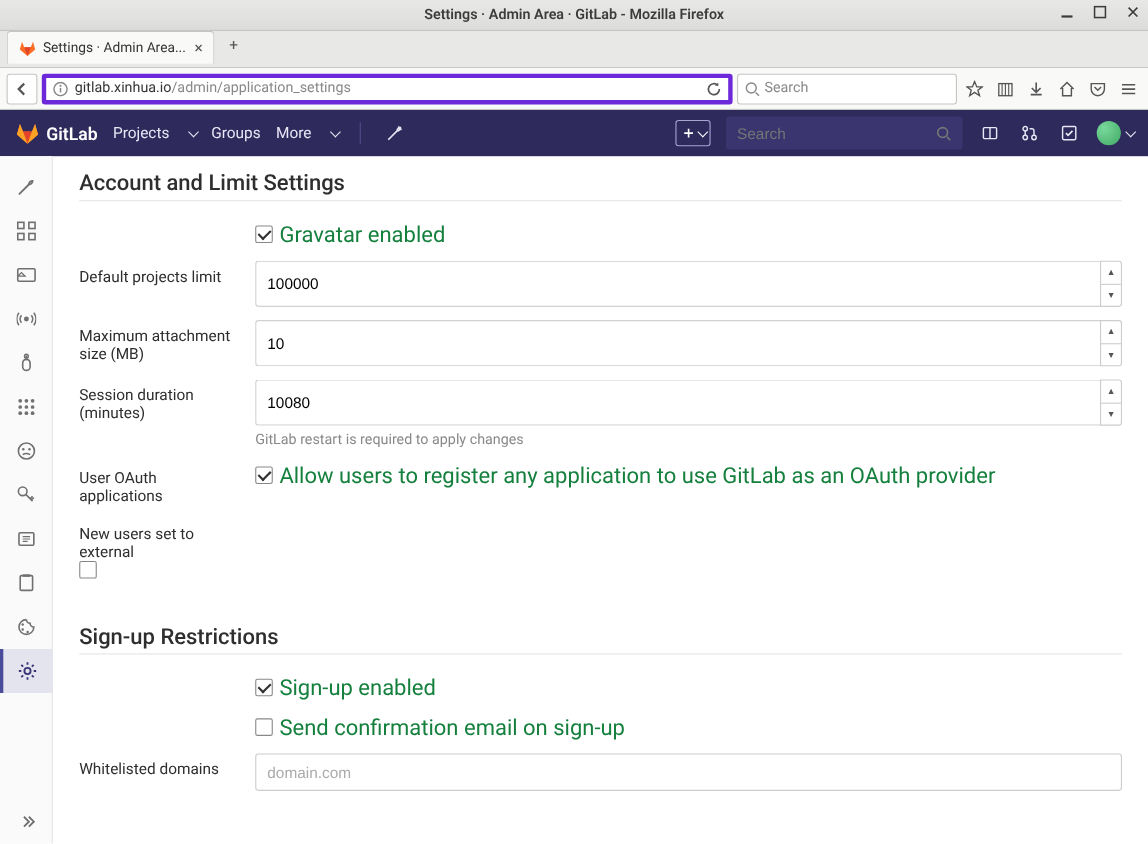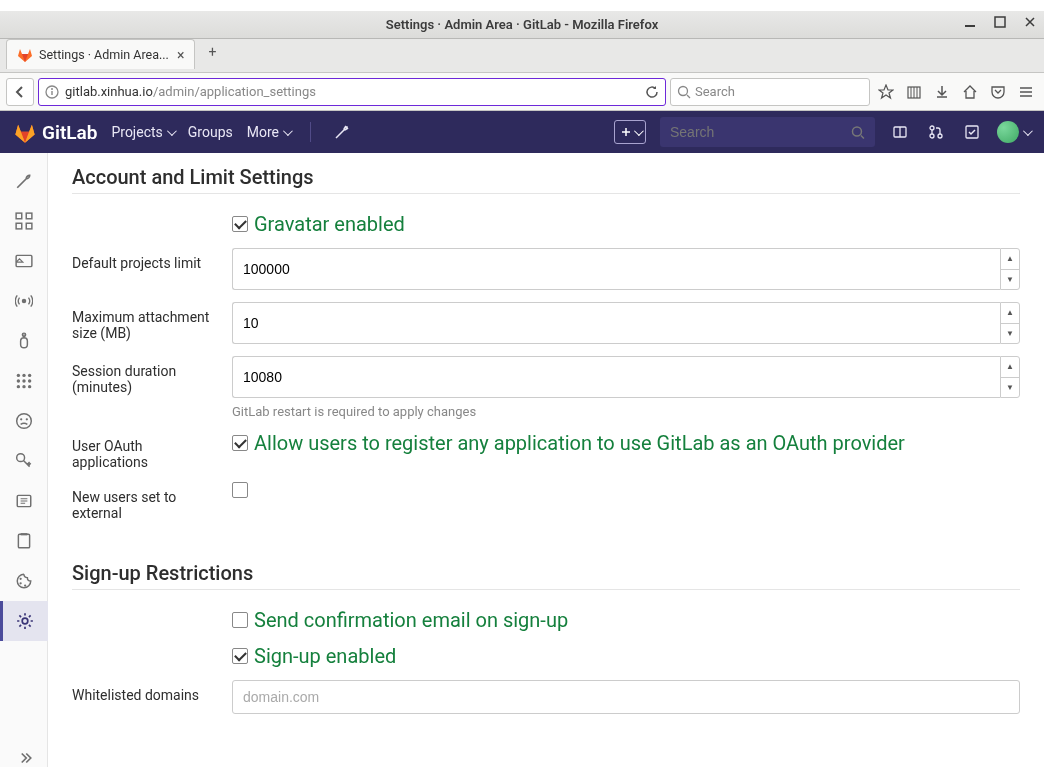--- a/index.html
+++ b/index.html
@@ -1,44 +1,44 @@
 <!DOCTYPE html>
 <html><head>
 <meta charset="utf-8">
 <style>
 * { box-sizing: border-box; margin: 0; padding: 0; }
 body { font-family: -apple-system, BlinkMacSystemFont, "Segoe UI", Roboto, "Helvetica Neue", Arial, sans-serif; font-size: 14px; color: #2e2e2e; background: #fff; overflow: hidden; }
 
 
-.os-titlebar { height: 28px; background: linear-gradient(#e8e8e7,#dcdcda); border-bottom: 1px solid #b8b8b6; display: flex; align-items: center; justify-content: center; position: relative; font-size: 13px; font-weight: 600; color: #3c3c3c; margin-top: 11px; }
+.os-titlebar { height: 28px; background: linear-gradient(#e8e8e7,#dcdcda); border-bottom: 1px solid #b8b8b6; display: flex; align-items: center; justify-content: center; position: relative; font-size: 13px; font-weight: 600; color: #3c3c3c; }
 .os-titlebar .controls { position: absolute; right: 6px; top: 3px; display: flex; gap: 14px; }
 .os-titlebar .controls span { width: 16px; height: 16px; display:inline-flex; align-items:center; justify-content:center; color:#3c3c3c; cursor:pointer; }
 
 
 .tabstrip { height: 34px; background: #e8e8e7; border-bottom: 1px solid #c5c5c3; display: flex; align-items: flex-start; padding-left: 6px; }
 .browser-tab { height: 30px; background: #f9f9f8; border: 1px solid #c5c5c3; border-bottom: none; border-top-left-radius: 4px; border-top-right-radius: 4px; display: flex; align-items: center; padding: 0 10px; margin-right: 2px; max-width: 210px; font-size: 12.5px; color:#333;}
 .browser-tab .favicon { width:16px; height:16px; margin-right:6px; }
 .browser-tab .close { margin-left:8px; color:#555; font-size:14px; cursor:pointer;}
 .newtab { width:30px; height:26px; display:flex; align-items:center; justify-content:center; color:#555; cursor:pointer;}
 
 
 .urlrow { height: 38px; background:#f9f9f8; border-bottom:1px solid #c5c5c3; display:flex; align-items:center; padding:0 6px; gap:4px;}
 .nav-btn { width:28px; height:28px; border:1px solid #c5c5c3; border-radius:3px; background:#fff; display:flex; align-items:center; justify-content:center; color:#555; cursor:pointer;}
-.urlbox { flex: 1 1 auto; height:28px; border:1px solid #6d28d9; border-radius:3px; background:#fff; display:flex; align-items:center; padding:0 6px; font-size:13px; color:#333;}
+.urlbox { flex: 1 1 auto; height:28px; border:4px solid #6d28d9; border-radius:3px; background:#fff; display:flex; align-items:center; padding:0 6px; font-size:13px; color:#333;}
 .urlbox .proto { color:#888; margin-right:2px; display:flex; align-items:center;}
 .urlbox .url-host { color:#333; }
 .urlbox .url-path { color:#888; }
 .urlbox .reload { margin-left:auto; color:#555; cursor:pointer;}
 .searchbox { width:200px; height:28px; border:1px solid #c5c5c3; border-radius:3px; background:#fff; display:flex; align-items:center; padding:0 6px; font-size:13px; color:#888;}
 .toolbar-icon { width:24px; height:24px; display:flex; align-items:center; justify-content:center; color:#555; cursor:pointer;}
 
 
 .gl-topnav { height: 42px; background:#2e2a5c; color:#fff; display:flex; align-items:center; padding:0 14px; gap:14px; }
-.gl-logo { display:flex; align-items:flex-end; gap:6px; font-weight:600; font-size:19px;}
-.gl-nav-link { color:#e9e7f5; font-size:14px; cursor:pointer; display:flex; align-items:center; gap:4px;}
+.gl-logo { display:flex; align-items:center; gap:6px; font-weight:600; font-size:16px;}
+.gl-nav-link { color:#e9e7f5; font-size:14px; cursor:pointer; display:flex; align-items:center; gap:17px;}
 .gl-divider { width:1px; height:20px; background:#514b88; margin:0 6px;}
 .gl-spacer { flex:1;}
 .gl-newbtn { width:32px; height:24px; border:1px solid #a8a3cf; border-radius:3px; display:flex; align-items:center; justify-content:center; cursor:pointer; gap:2px;}
 .gl-search { width:215px; height:30px; background:#3a356f; border-radius:3px; display:flex; align-items:center; padding:0 10px; color:#a8a3cf; font-size:14px;}
 .gl-search input { background:transparent; border:none; outline:none; color:#fff; width:100%; font-size:14px;}
 .gl-icon { width:22px; height:22px; display:flex; align-items:center; justify-content:center; color:#e9e7f5; cursor:pointer;}
 .gl-avatar { width:22px; height:22px; border-radius:50%; background: radial-gradient(circle at 30% 30%, #7ad89c, #3fa964); cursor:pointer;}
 
 
 .gl-body { display:flex; height: calc(767px - 28px - 34px - 38px - 42px); }
@@ -398,53 +398,53 @@
     <div class="form-row">
       <div class="form-label">User OAuth applications</div>
       <div class="form-field">
         <div class="chk-row">
           <div class="chk checked"></div>
           <span class="chk-label">Allow users to register any application to use GitLab as an OAuth provider</span>
         </div>
       </div>
     </div>
 
-    <div class="form-row" style="margin-bottom:40px;">
+    <div class="form-row" style="margin-bottom:40px;flex-direction:column;">
       <div class="form-label">New users set to external</div>
       <div class="form-field">
         <div class="chk-row">
           <div class="chk"></div>
         </div>
       </div>
     </div>
 
     <h2 class="section-title">Sign-up Restrictions</h2>
     <hr class="section-rule">
+
+    <div class="form-row">
+      <div class="form-label"></div>
+      <div class="form-field">
+        <div class="chk-row">
+          <div class="chk checked"></div>
+          <span class="chk-label">Sign-up enabled</span>
+        </div>
+      </div>
+    </div>
 
     <div class="form-row">
       <div class="form-label"></div>
       <div class="form-field">
         <div class="chk-row">
           <div class="chk"></div>
           <span class="chk-label">Send confirmation email on sign-up</span>
         </div>
       </div>
     </div>
 
     <div class="form-row">
-      <div class="form-label"></div>
-      <div class="form-field">
-        <div class="chk-row">
-          <div class="chk checked"></div>
-          <span class="chk-label">Sign-up enabled</span>
-        </div>
-      </div>
-    </div>
-
-    <div class="form-row">
       <div class="form-label">Whitelisted domains</div>
       <div class="form-field">
         <input class="textfield" placeholder="domain.com" style="">
       </div>
     </div>
 
   </div>
 </div>
 
 </body></html>

